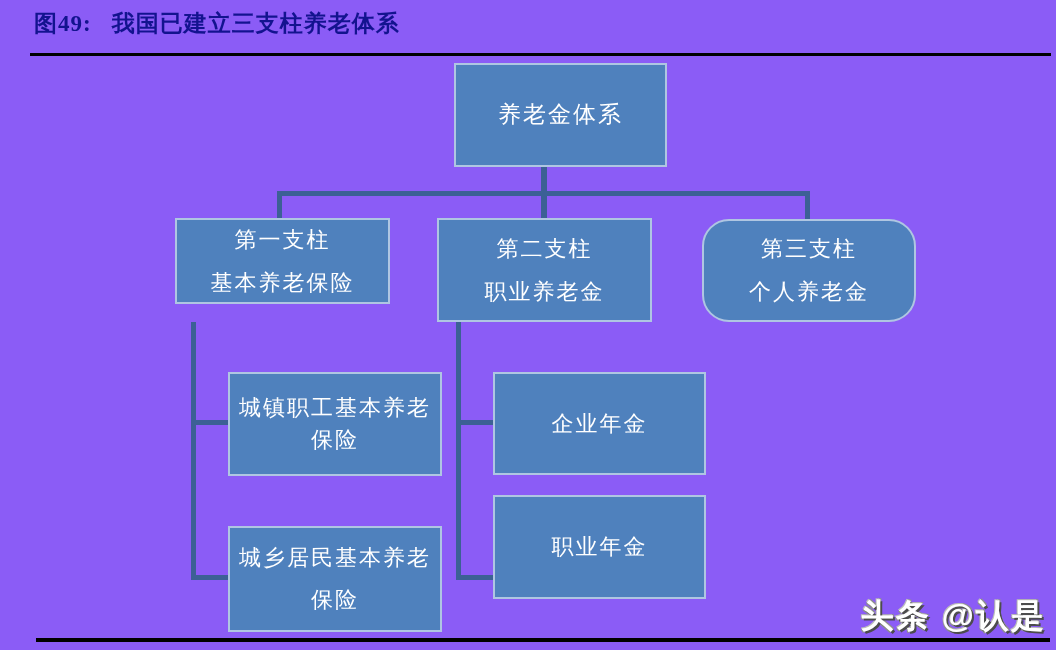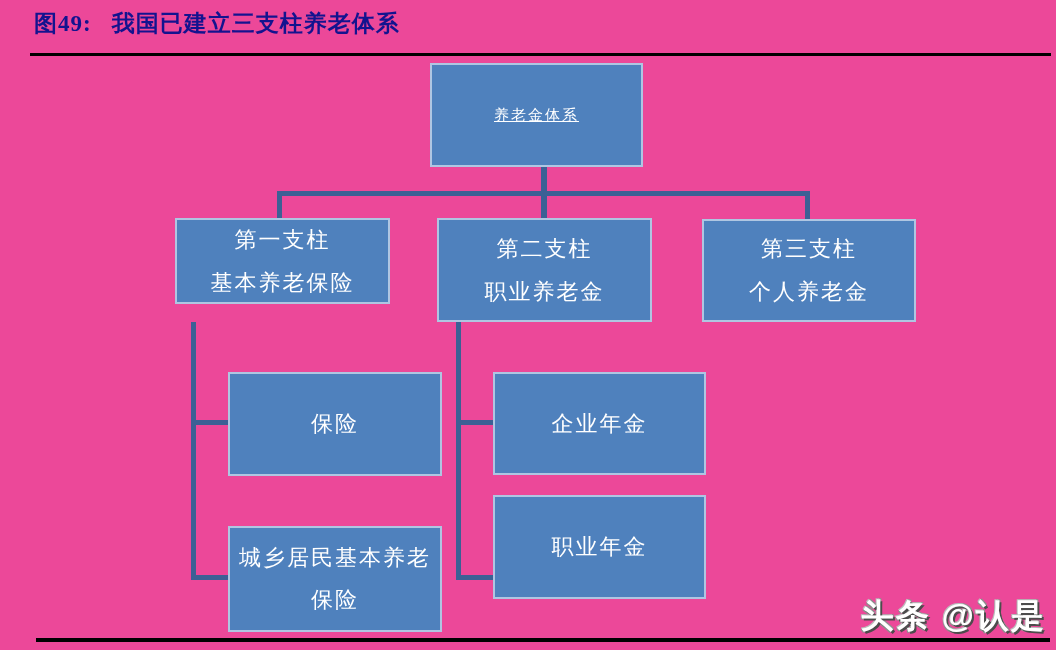--- a/index.html
+++ b/index.html
@@ -1,19 +1,19 @@
 <!DOCTYPE html>
 <html style="--box-fill: #4F81BD; --box-border: #AFC6E2; --box-text: #FFFFFF; --connector: #3C6095; --title: #13138F; --rule: #000000;"><head>
 <meta charset="utf-8">
 <style>
   html,body{margin:0;padding:0;background:#ffffff;}
   .page{
     position:relative;
     width:1056px;height:650px;
-    background:#ec4899;
+    background:#8b5cf6;
     overflow:hidden;
     font-family:"Liberation Serif", serif;
   }
   .figure-title{
     position:absolute;left:34px;top:8px;
     font-size:23px;font-weight:700;
     color:var(--title,#13138F);
     white-space:nowrap;
     letter-spacing:1px;
   }
@@ -34,24 +34,24 @@
     font-size:22px;
     letter-spacing:2px;
     line-height:1.35;
   }
   .node.two-line{gap:13px;}
   .node .nline{display:block;}
 
   .conn{position:absolute;background:var(--connector,#3C6095);}
 
   
-  .n-root{left:430px;top:63px;width:213px;height:104px;font-size:15px;text-decoration:underline;}
+  .n-root{left:454px;top:63px;width:213px;height:104px;font-size:23px;}
   .n-p1{left:175px;top:218px;width:215px;height:86px;}
   .n-p2{left:437px;top:218px;width:215px;height:104px;text-align:right;}
-  .n-p3{left:702px;top:219px;width:214px;height:103px;}
+  .n-p3{left:702px;top:219px;width:214px;height:103px;border-radius:27px;}
   .n-s1a{left:228px;top:372px;width:214px;height:104px;gap:2px;}
   .n-s1b{left:228px;top:526px;width:214px;height:106px;gap:12px;}
   .n-s2a{left:493px;top:372px;width:213px;height:103px;}
   .n-s2b{left:493px;top:495px;width:213px;height:104px;}
 
   
   .c-root-v{left:541px;top:167px;width:6px;height:52px;}
   .c-bus{left:277px;top:191px;width:533px;height:5px;}
   .c-drop-l{left:277px;top:191px;width:5px;height:28px;}
   .c-drop-r{left:805px;top:191px;width:5px;height:29px;}
@@ -110,20 +110,21 @@
 
   <div class="conn c-trunk1"></div>
   <div class="conn c-elb1a"></div>
   <div class="conn c-elb1b"></div>
 
   <div class="conn c-trunk2"></div>
   <div class="conn c-elb2a"></div>
   <div class="conn c-elb2b"></div>
 
   <div class="node n-s1a">
+    <span class="nline">城镇职工基本养老</span>
     <span class="nline">保险</span>
   </div>
   <div class="node n-s1b">
     <span class="nline">城乡居民基本养老</span>
     <span class="nline">保险</span>
   </div>
 
   <div class="node n-s2a">
     <span class="nline">企业年金</span>
   </div>

